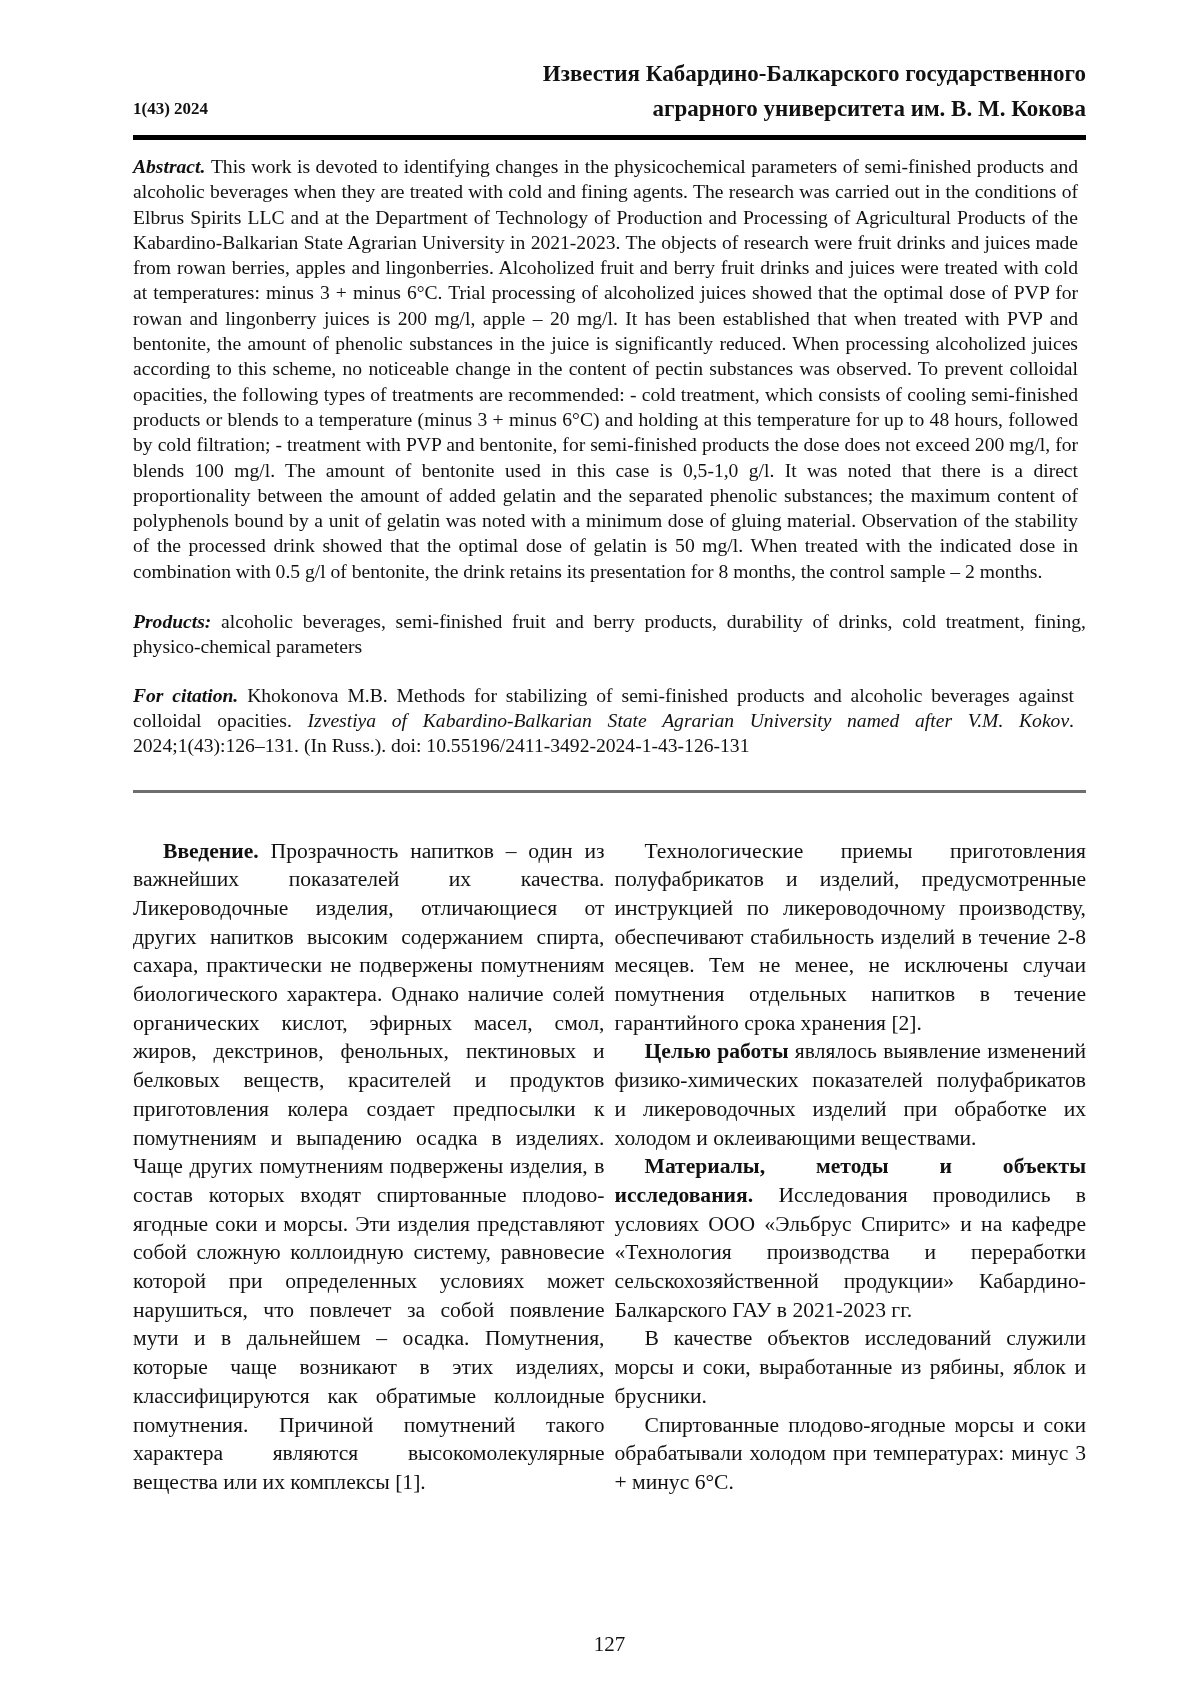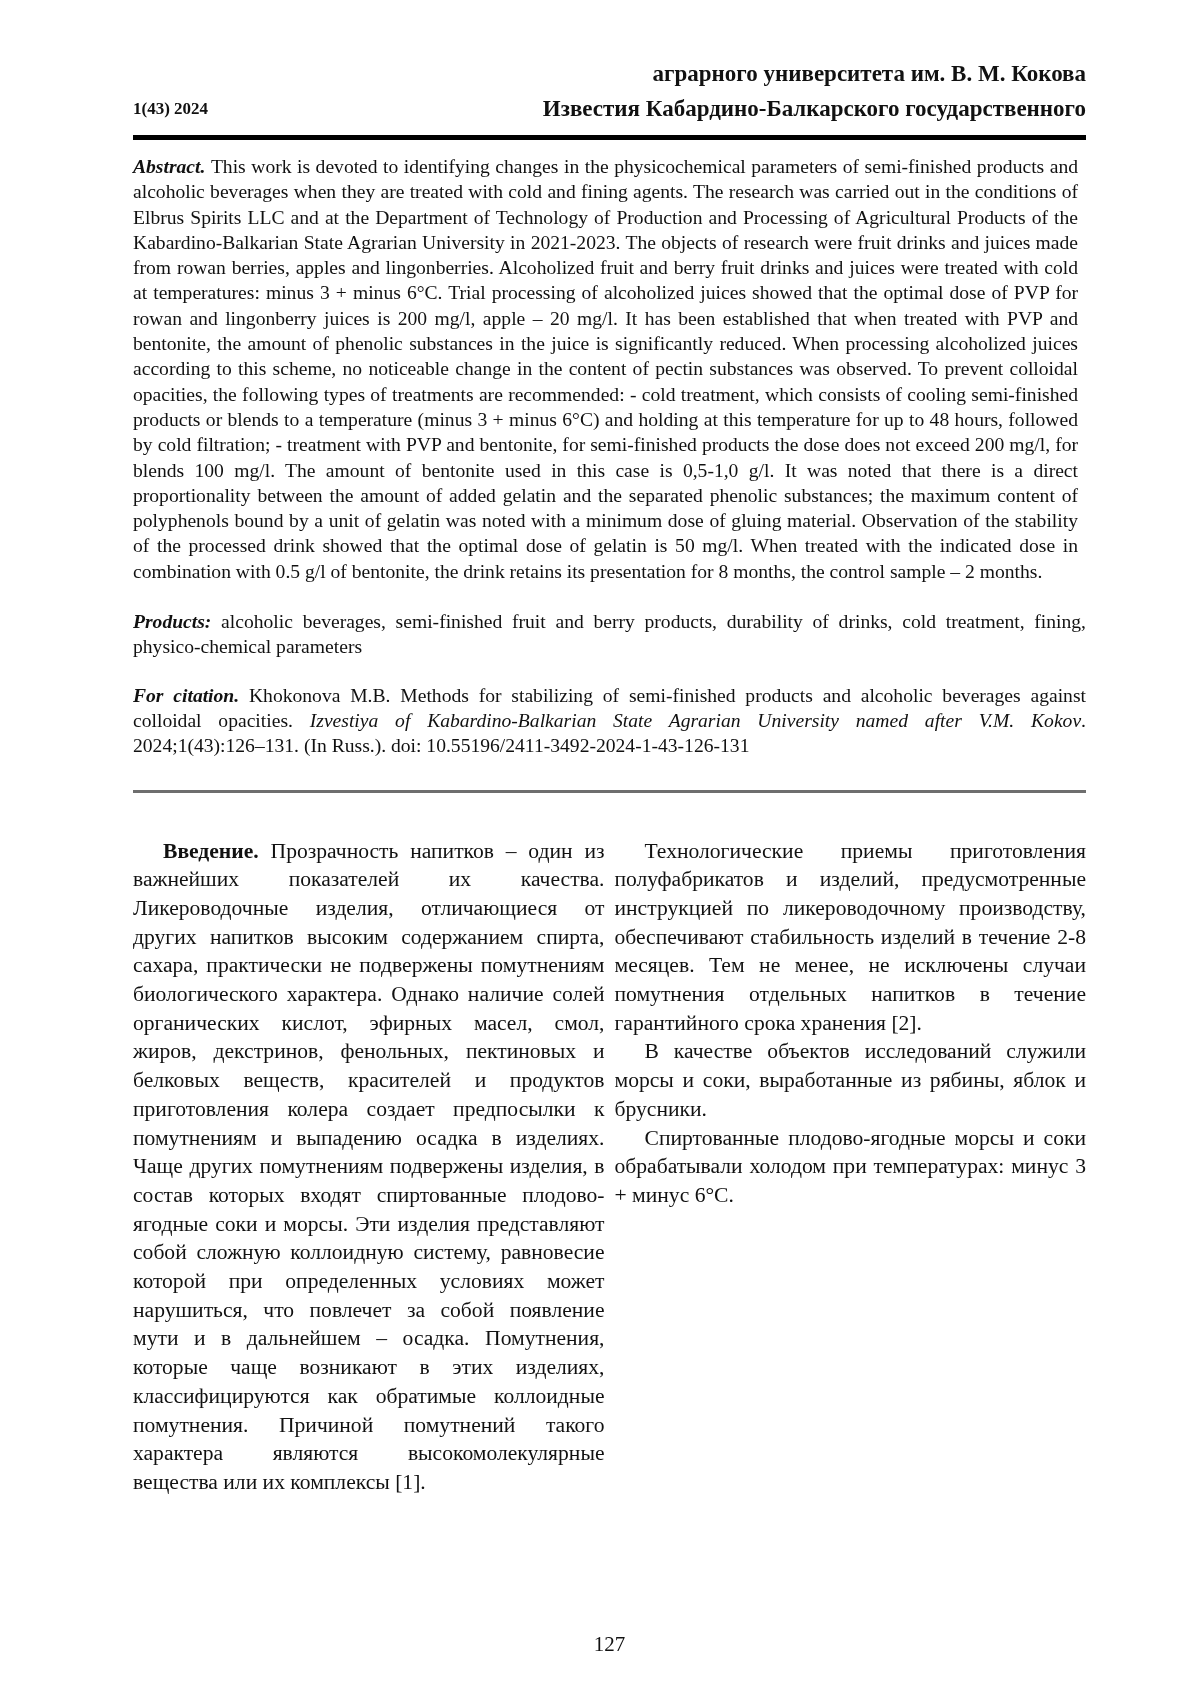--- a/index.html
+++ b/index.html
@@ -47,21 +47,21 @@
     background: #000000;
   }
   
   .front {
     font-size: 19.6px;
     line-height: 25.3px;
     text-align: justify;
   }
   .abstract  { margin: 14px 8px 0 0; }
   .keywords  { margin: 25px 0 0 0; }
-  .citation  { margin: 23px 0 0 0; font-family: Liberation Serif, serif; }
+  .citation  { margin: 23px 12px 0 0; font-family: Liberation Serif, serif; }
   .bi { font-weight: bold; font-style: italic; }
   .i  { font-style: italic; }
   .rule-thin {
     margin-top: 31px;
     height: 3px;
     background: #6e6e6e;
   }
   
   .columns {
     margin-top: 44px;
@@ -88,22 +88,22 @@
   }
 </style>
 </head>
 <body>
 
 <div class="page">
 
   <div class="header">
     <div class="issue">1(43) 2024</div>
     <div class="journal">
+      <div>Известия Кабардино-Балкарского государственного</div>
       <div>аграрного университета им. В. М. Кокова</div>
-      <div>Известия Кабардино-Балкарского государственного</div>
     </div>
   </div>
 
   <div class="rule-thick"></div>
 
   <p class="front abstract"><span class="bi">Abstract. </span><span>This work is devoted to identifying changes in the physicochemical parameters of semi-finished products and alcoholic beverages when they are treated with cold and fining agents. The research was carried out in the conditions of Elbrus Spirits LLC and at the Department of Technology of Production and Processing of Agricultural Products of the Kabardino-Balkarian State Agrarian University in 2021-2023. The objects of research were fruit drinks and juices made from rowan berries, apples and lingonberries. Alcoholized fruit and berry fruit drinks and juices were treated with cold at temperatures: minus 3 + minus 6°C. Trial processing of alcoholized juices showed that the optimal dose of PVP for rowan and lingonberry juices is 200 mg/l, apple – 20 mg/l. It has been established that when treated with PVP and bentonite, the amount of phenolic substances in the juice is significantly reduced. When processing alcoholized juices according to this scheme, no noticeable change in the content of pectin substances was observed. To prevent colloidal opacities, the following types of treatments are recommended: - cold treatment, which consists of cooling semi-finished products or blends to a temperature (minus 3 + minus 6°C) and holding at this temperature for up to 48 hours, followed by cold filtration; - treatment with PVP and bentonite, for semi-finished products the dose does not exceed 200 mg/l, for blends 100 mg/l. The amount of bentonite used in this case is 0,5-1,0 g/l. It was noted that there is a direct proportionality between the amount of added gelatin and the separated phenolic substances; the maximum content of polyphenols bound by a unit of gelatin was noted with a minimum dose of gluing material. Observation of the stability of the processed drink showed that the optimal dose of gelatin is 50 mg/l. When treated with the indicated dose in combination with 0.5 g/l of bentonite, the drink retains its presentation for 8 months, the control sample – 2 months.</span></p>
 
   <p class="front keywords"><span class="bi">Products: </span><span>alcoholic beverages, semi-finished fruit and berry products, durability of drinks, cold treatment, fining, physico-chemical parameters</span></p>
 
   <p class="front citation"><span class="bi">For citation. </span><span>Khokonova M.B. Methods for stabilizing of semi-finished products and alcoholic beverages against colloidal opacities. </span><span class="i">Izvestiya of Kabardino-Balkarian State Agrarian University named after V.M. Kokov</span><span>. 2024;1(43):126–131. (In Russ.). doi: 10.55196/2411-3492-2024-1-43-126-131</span></p>
@@ -111,20 +111,22 @@
   <div class="rule-thin"></div>
 
   <div class="columns">
 
     <div class="col">
       <p><span class="lead">Введение. </span><span>Прозрачность напитков – один из важнейших показателей их качества. Ликероводочные изделия, отличающиеся от других напитков высоким содержанием спирта, сахара, практически не подвержены помутнениям биологического характера. Однако наличие солей органических кислот, эфирных масел, смол, жиров, декстринов, фенольных, пектиновых и белковых веществ, красителей и продуктов приготовления колера создает предпосылки к помутнениям и выпадению осадка в изделиях. Чаще других помутнениям подвержены изделия, в состав которых входят спиртованные плодово-ягодные соки и морсы. Эти изделия представляют собой сложную коллоидную систему, равновесие которой при определенных условиях может нарушиться, что повлечет за собой появление мути и в дальнейшем – осадка. Помутнения, которые чаще возникают в этих изделиях, классифицируются как обратимые коллоидные помутнения. Причиной помутнений такого характера являются высокомолекулярные вещества или их комплексы [1].</span></p>
     </div>
 
     <div class="col">
       <p><span>Технологические приемы приготовления полуфабрикатов и изделий, предусмотренные инструкцией по ликероводочному производству, обеспечивают стабильность изделий в течение 2-8 месяцев. Тем не менее, не исключены случаи помутнения отдельных напитков в течение гарантийного срока хранения [2].</span></p>
+      <p><span class="lead">Целью работы </span><span>являлось выявление изменений физико-химических показателей полуфабрикатов и ликероводочных изделий при обработке их холодом и оклеивающими веществами.</span></p>
+      <p><span class="lead">Материалы, методы и объекты исследования. </span><span>Исследования проводились в условиях ООО «Эльбрус Спиритс» и на кафедре «Технология производства и переработки сельскохозяйственной продукции» Кабардино-Балкарского ГАУ в 2021-2023 гг.</span></p>
       <p><span>В качестве объектов исследований служили морсы и соки, выработанные из рябины, яблок и брусники.</span></p>
       <p><span>Спиртованные плодово-ягодные морсы и соки обрабатывали холодом при температурах: минус 3 + минус 6°С.</span></p>
     </div>
 
   </div>
 
   <div class="footer">
     <span>127</span>
   </div>
 

